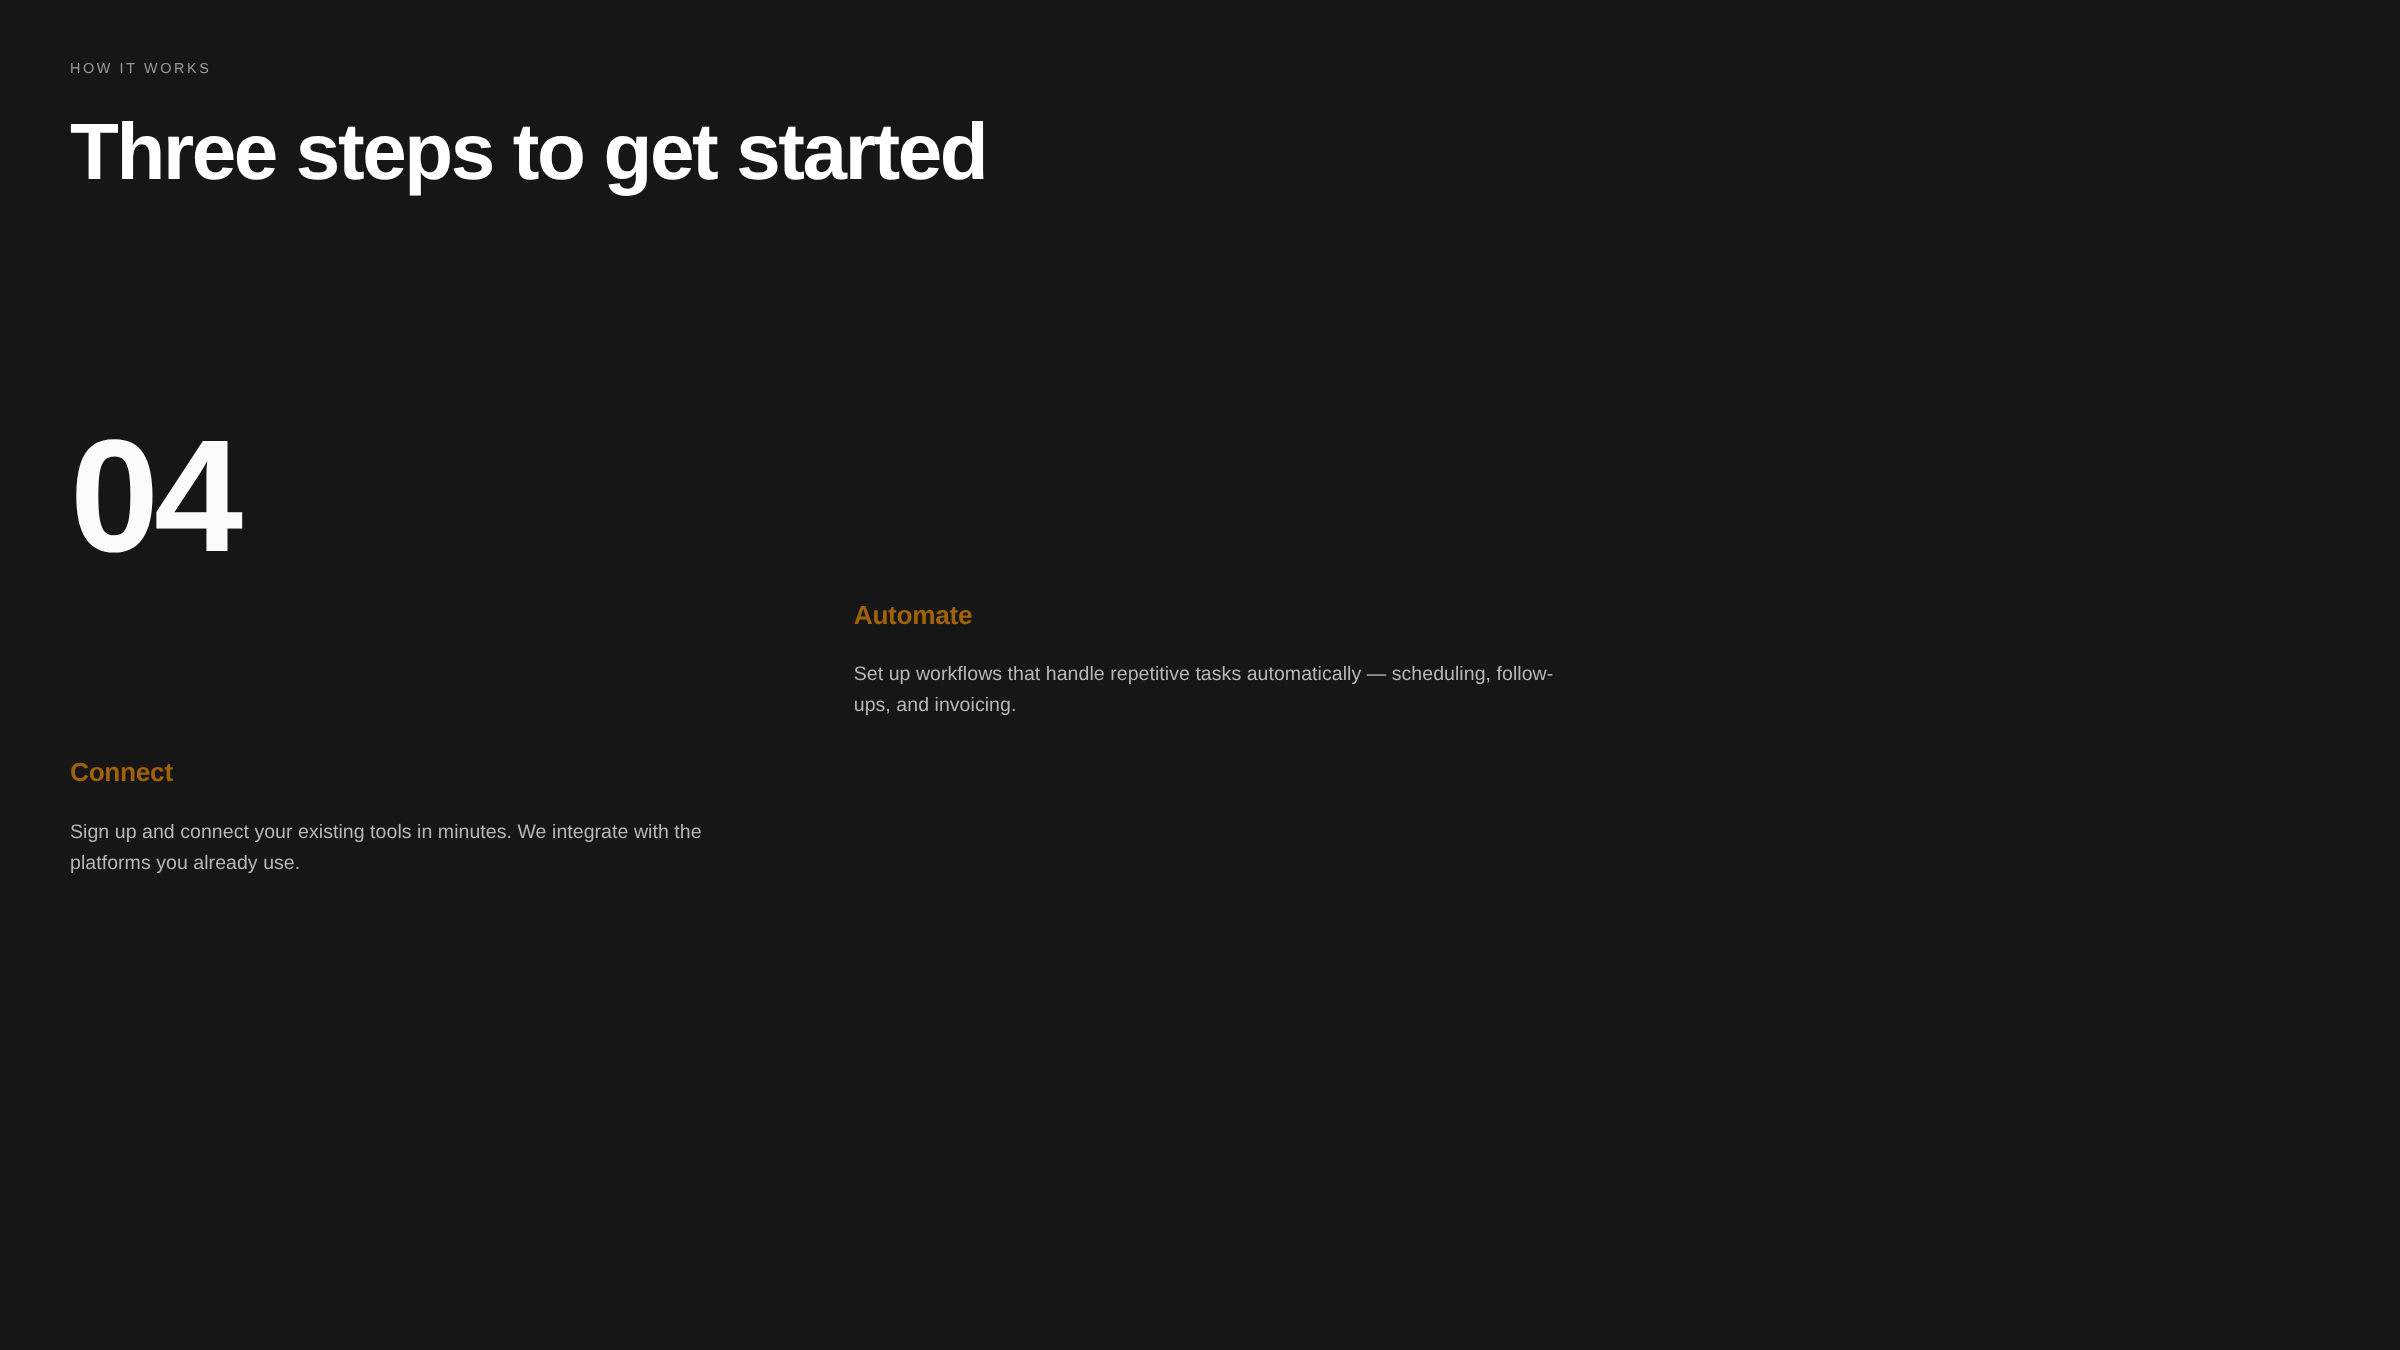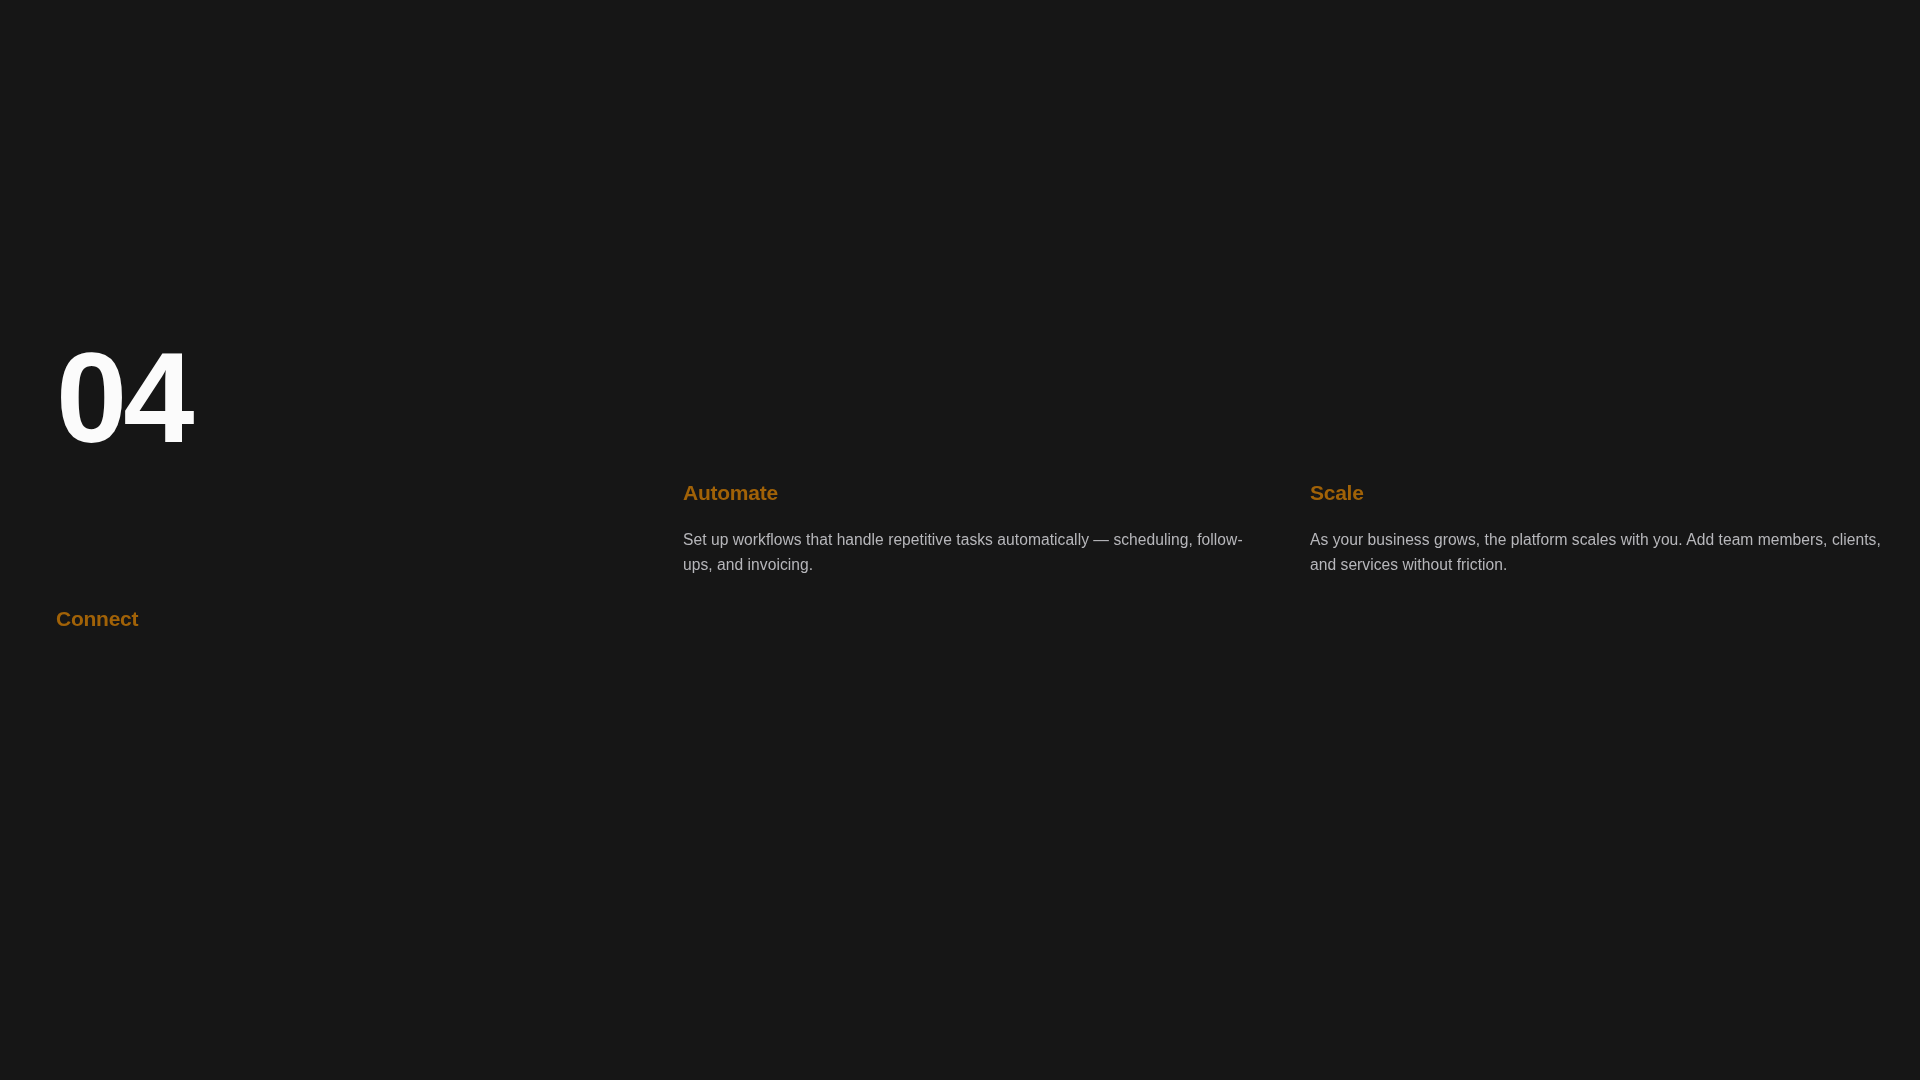--- a/index.html
+++ b/index.html
@@ -106,39 +106,40 @@
   }
 
   .step:nth-child(2) .step-text { max-width: 580px; }
   .step:nth-child(3) .step-text { max-width: 580px; }
 </style>
 </head>
 <body>
 
 <div class="page">
 
+  <div class="header">
+    <p class="eyebrow">HOW IT WORKS</p>
+    <h1 class="headline">Three steps to get started</h1>
+  </div>
 
   <div class="steps">
 
     <div class="step">
       <span class="step-number">04</span>
       <div class="step-body">
         <h2 class="step-title">Connect</h2>
+        <p class="step-text">Sign up and connect your existing tools in minutes. We integrate with the platforms you already use.</p>
       </div>
     </div>
 
     <div class="step">
       <div class="step-body">
         <h2 class="step-title">Automate</h2>
         <p class="step-text">Set up workflows that handle repetitive tasks automatically — scheduling, follow-ups, and invoicing.</p>
       </div>
     </div>
 
     <div class="step">
-      <div class="step-body">
-        <h2 class="step-title">Scale</h2>
-        <p class="step-text">As your business grows, the platform scales with you. Add team members, clients, and services without friction.</p>
-      </div>
     </div>
 
   </div>
 
 </div>
 
 </body></html>

